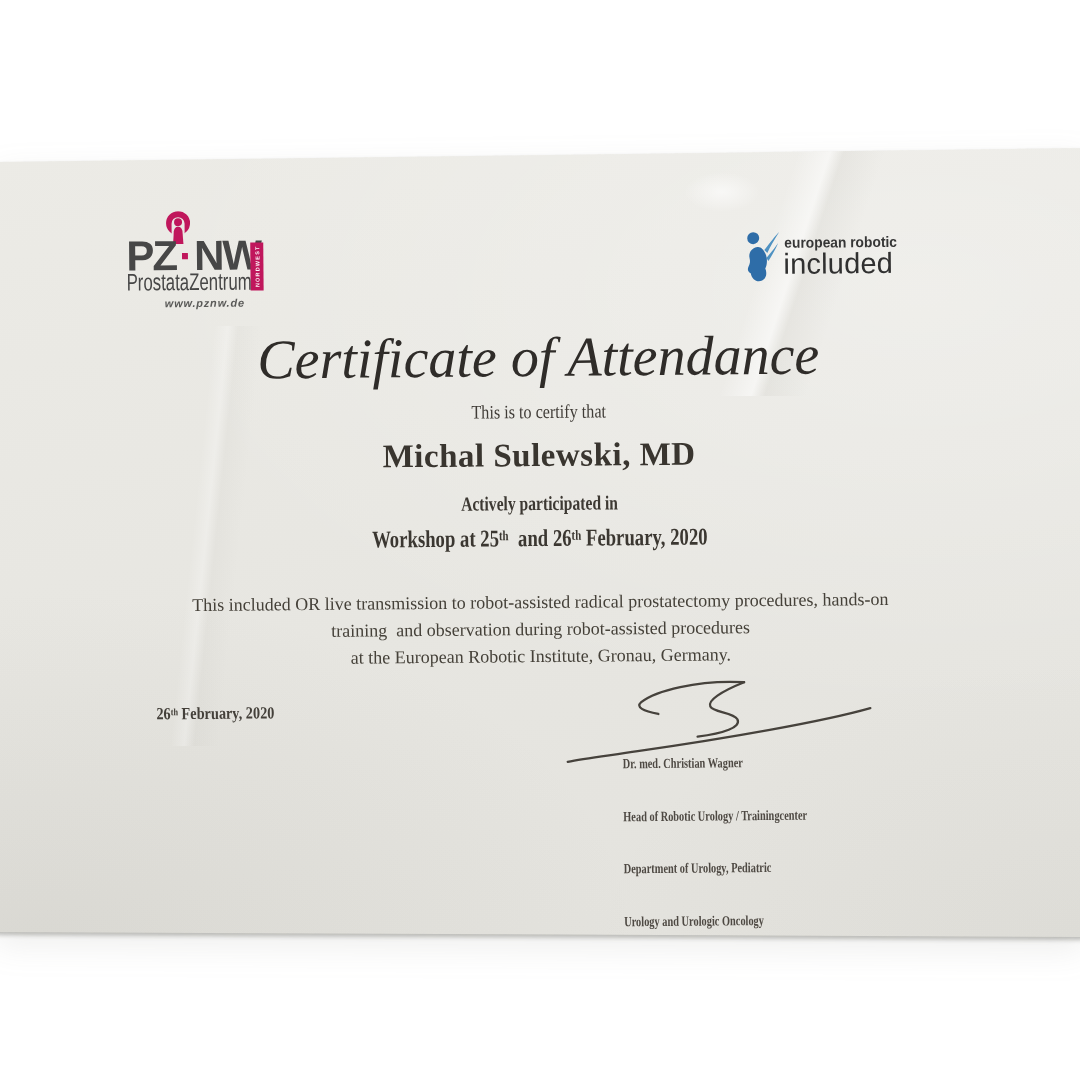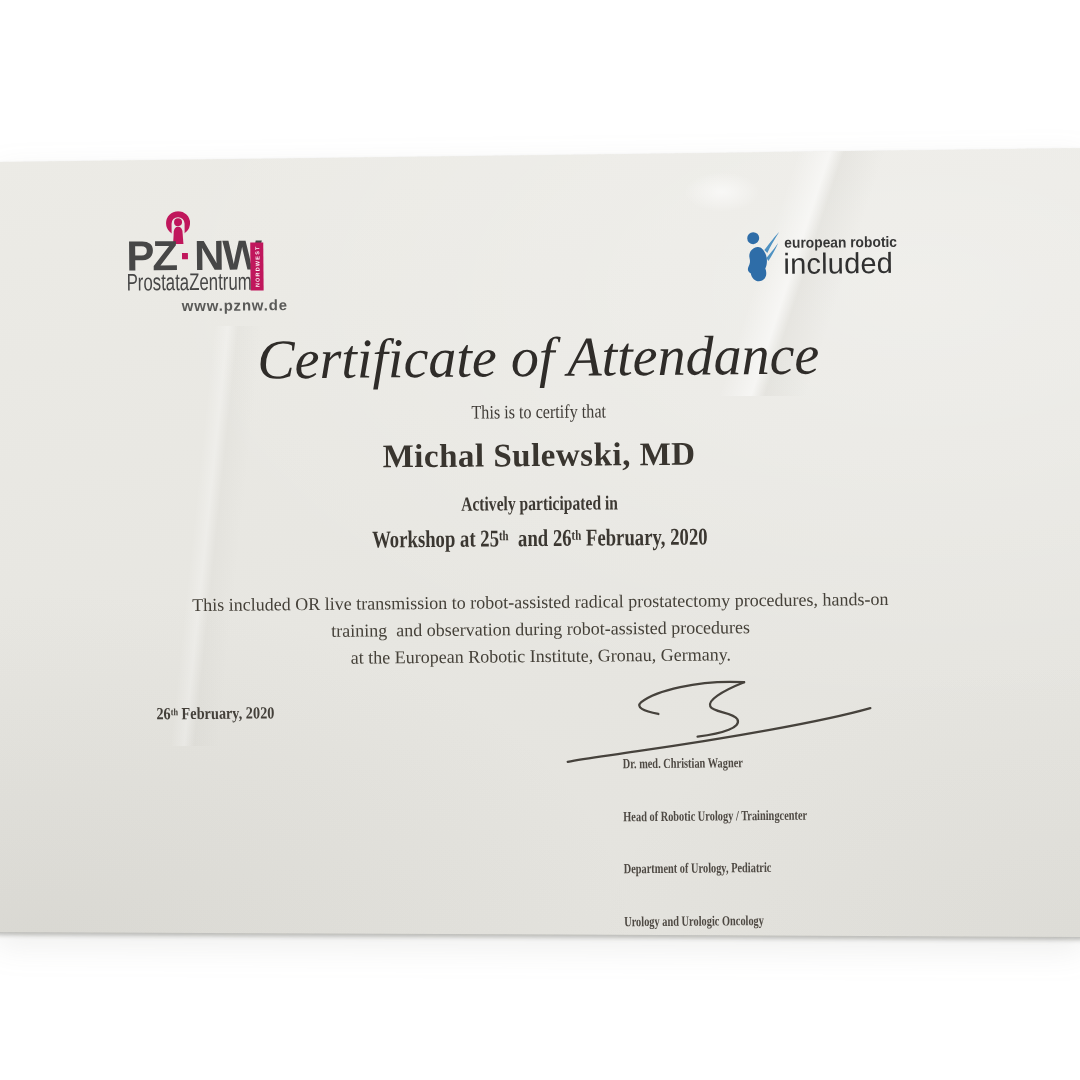--- a/index.html
+++ b/index.html
@@ -37,22 +37,22 @@
     letter-spacing:-2px;color:#474747;white-space:pre;}
   .pznw-sep{color:#c0175c;padding:0 3px;}
   .pznw-bar{position:absolute;left:257px;top:94px;width:13px;height:48px;background:#c0175c;
     display:flex;align-items:center;justify-content:center;overflow:hidden;}
   .pznw-bar span{writing-mode:vertical-rl;transform:rotate(180deg);
     font-family:"Liberation Sans",sans-serif;font-size:5.5px;font-weight:bold;
     letter-spacing:1.2px;color:rgba(255,255,255,.95);}
   .pznw-sub{position:absolute;left:133px;top:120px;line-height:26px;
     font-family:"Liberation Sans",sans-serif;font-size:24px;color:#474747;
     transform:scaleX(.70);transform-origin:left top;white-space:pre;}
-  .pznw-web{position:absolute;left:188px;top:148px;font-family:"Liberation Sans",sans-serif;
-    font-size:15px;font-weight:bold;letter-spacing:.8px;color:#5a5a58;}
+  .pznw-web{position:absolute;left:171px;top:148px;font-family:"Liberation Sans",sans-serif;
+    font-size:11px;font-weight:bold;letter-spacing:.8px;color:#5a5a58;font-style:italic;}
 
   
   .eri-icon{position:absolute;left:751px;top:86px;width:36px;height:56px;}
   .eri-line1{position:absolute;left:791px;top:90px;font-family:"Liberation Sans",sans-serif;
     font-size:15px;font-weight:bold;color:#363636;transform:scaleX(.92);transform-origin:left top;
     white-space:pre;}
   .eri-line2{position:absolute;left:790px;top:104px;font-family:"Liberation Sans",sans-serif;
     font-size:29px;line-height:32px;color:#303030;letter-spacing:.2px;white-space:pre;}
 
   

